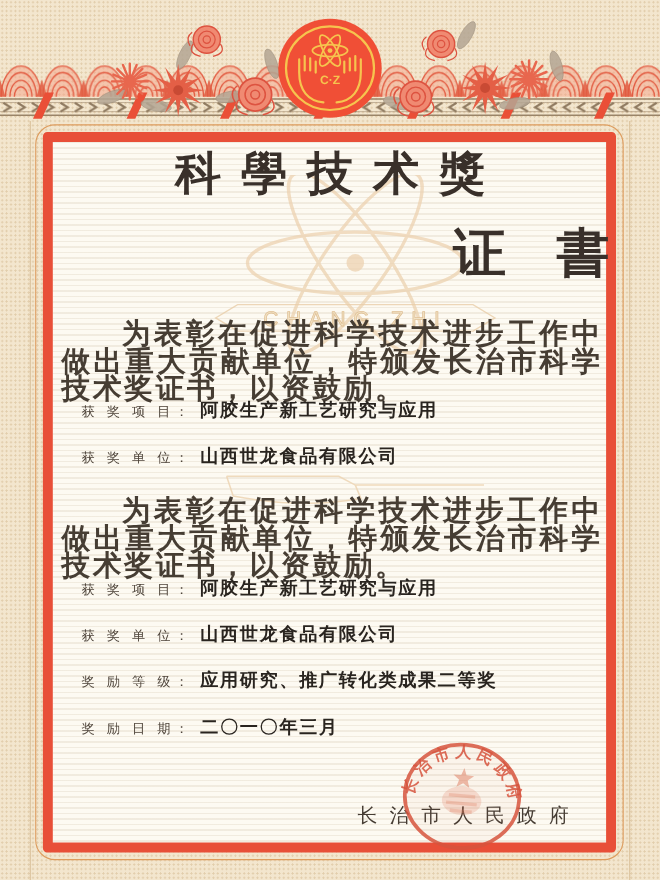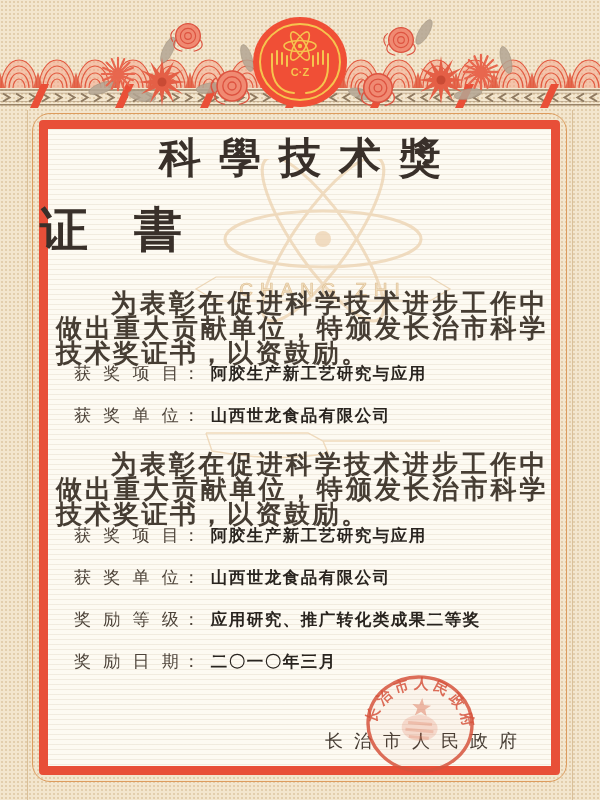--- a/index.html
+++ b/index.html
@@ -35,36 +35,36 @@
   }
 
   .wm{ position:absolute; pointer-events:none; }
 
   .cert-title{
     position:absolute; left:0; right:0; top:130px; text-align:center;
     font-size:42px; font-weight:700; color:#39302a;
     letter-spacing:18px; text-indent:18px; white-space:nowrap;
   }
   .cert-subtitle{
-    position:absolute; left:0; right:0; top:198px; text-align:left;
+    position:absolute; left:0; right:0; top:198px; text-align:right;
     font-size:48px; font-weight:700; color:#39302a;
     letter-spacing:46px; text-indent:40px; white-space:nowrap;
   }
   .citation{
     position:absolute; left:56px; width:492px;
     font-size:26px; line-height:25px; font-weight:700;
     letter-spacing:2.5px; color:#463d33;
     text-indent:2.1em; text-align:justify;
   }
   .citation.first{ top:291px; }
   .citation.second{ top:452px; }
 
   .row{ position:absolute; left:74px; white-space:nowrap; }
   .flabel{
-    font-size:17px; color:#4e443a; letter-spacing:4px; margin-right:7px;
+    font-size:12px; color:#4e443a; letter-spacing:4px; margin-right:7px;
   }
   .fvalue{
     font-size:16.5px; font-weight:700; color:#29241f; letter-spacing:1.5px;
   }
   .row.r1{ top:362px; } .row.r2{ top:404px; }
   .row.r3{ top:524px; } .row.r4{ top:566px; }
   .row.r5{ top:608px; } .row.r6{ top:650px; } .row.r7{ top:692px; }
 
   .issuer{
     position:absolute; top:729px; right:72px;

